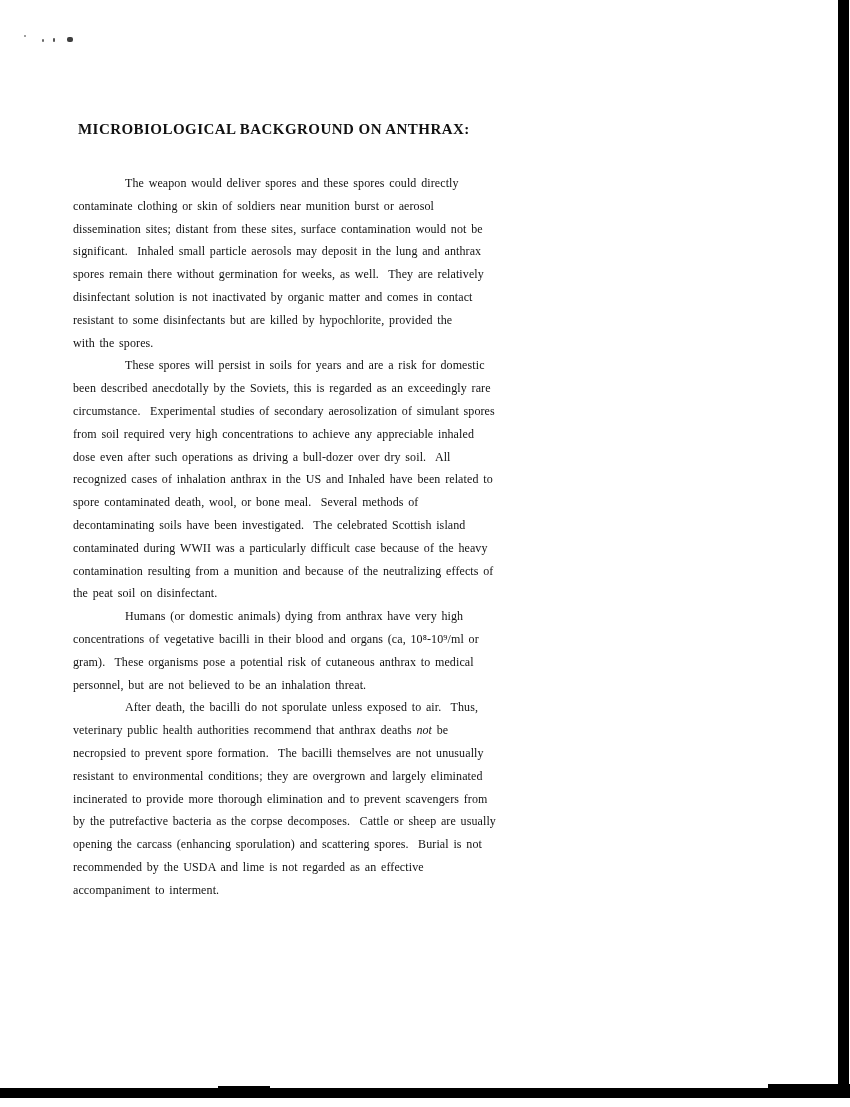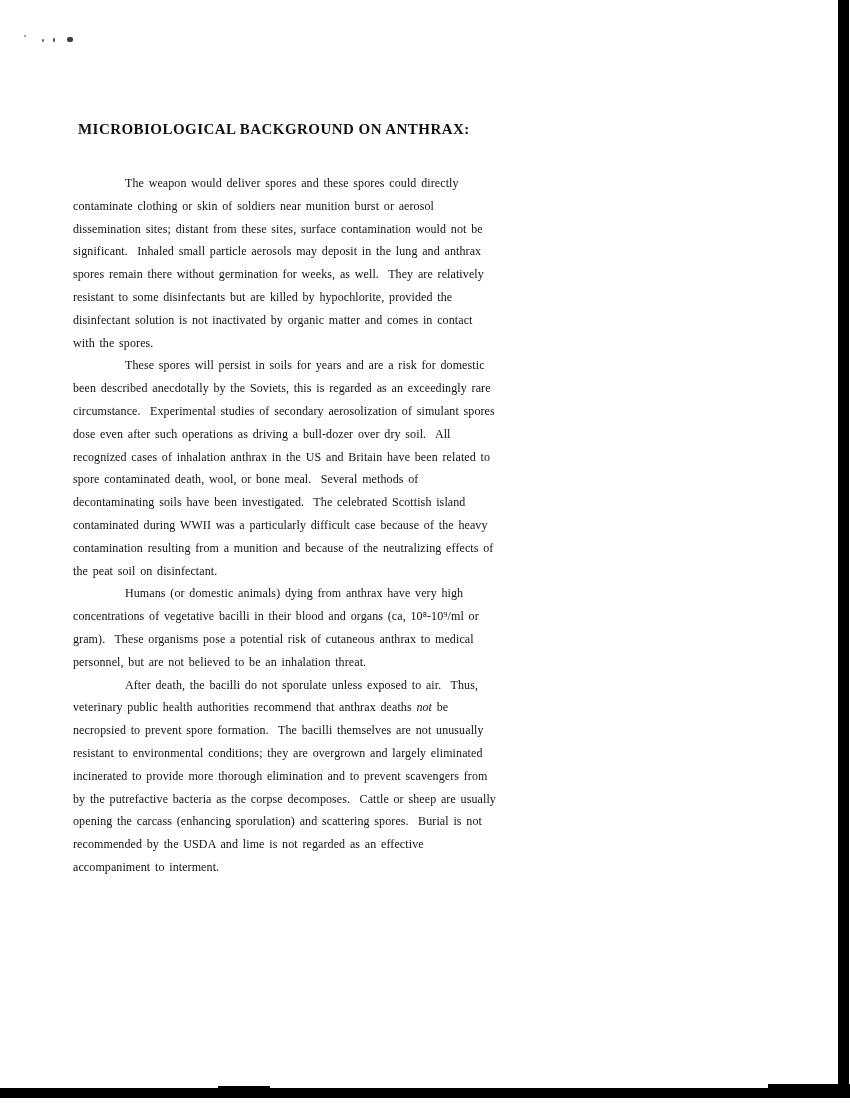--- a/index.html
+++ b/index.html
@@ -75,30 +75,31 @@
 
   <h1 class="title">MICROBIOLOGICAL BACKGROUND ON ANTHRAX:</h1>
 
   <div class="body-text" id="body-text">
       <div class="paragraph">
         <div class="line indent">The weapon would deliver spores and these spores could directly</div>
         <div class="line">contaminate clothing or skin of soldiers near munition burst or aerosol</div>
         <div class="line">dissemination sites; distant from these sites, surface contamination would not be</div>
         <div class="line">significant.  Inhaled small particle aerosols may deposit in the lung and anthrax</div>
         <div class="line">spores remain there without germination for weeks, as well.  They are relatively</div>
+        <div class="line">disinfectant solution is not inactivated by organic matter and comes in contact</div>
         <div class="line">resistant to some disinfectants but are killed by hypochlorite, provided the</div>
-        <div class="line">disinfectant solution is not inactivated by organic matter and comes in contact</div>
         <div class="line">with the spores.</div>
       </div>
       <div class="paragraph">
         <div class="line indent">These spores will persist in soils for years and are a risk for domestic</div>
         <div class="line">been described anecdotally by the Soviets, this is regarded as an exceedingly rare</div>
         <div class="line">circumstance.  Experimental studies of secondary aerosolization of simulant spores</div>
+        <div class="line">from soil required very high concentrations to achieve any appreciable inhaled</div>
         <div class="line">dose even after such operations as driving a bull-dozer over dry soil.  All</div>
-        <div class="line">recognized cases of inhalation anthrax in the US and Britain have been related to</div>
+        <div class="line">recognized cases of inhalation anthrax in the US and Inhaled have been related to</div>
         <div class="line">spore contaminated death, wool, or bone meal.  Several methods of</div>
         <div class="line">decontaminating soils have been investigated.  The celebrated Scottish island</div>
         <div class="line">contaminated during WWII was a particularly difficult case because of the heavy</div>
         <div class="line">contamination resulting from a munition and because of the neutralizing effects of</div>
         <div class="line">the peat soil on disinfectant.</div>
       </div>
       <div class="paragraph">
         <div class="line indent">Humans (or domestic animals) dying from anthrax have very high</div>
         <div class="line">concentrations of vegetative bacilli in their blood and organs (ca, 10⁸-10⁹/ml or</div>
         <div class="line">gram).  These organisms pose a potential risk of cutaneous anthrax to medical</div>

